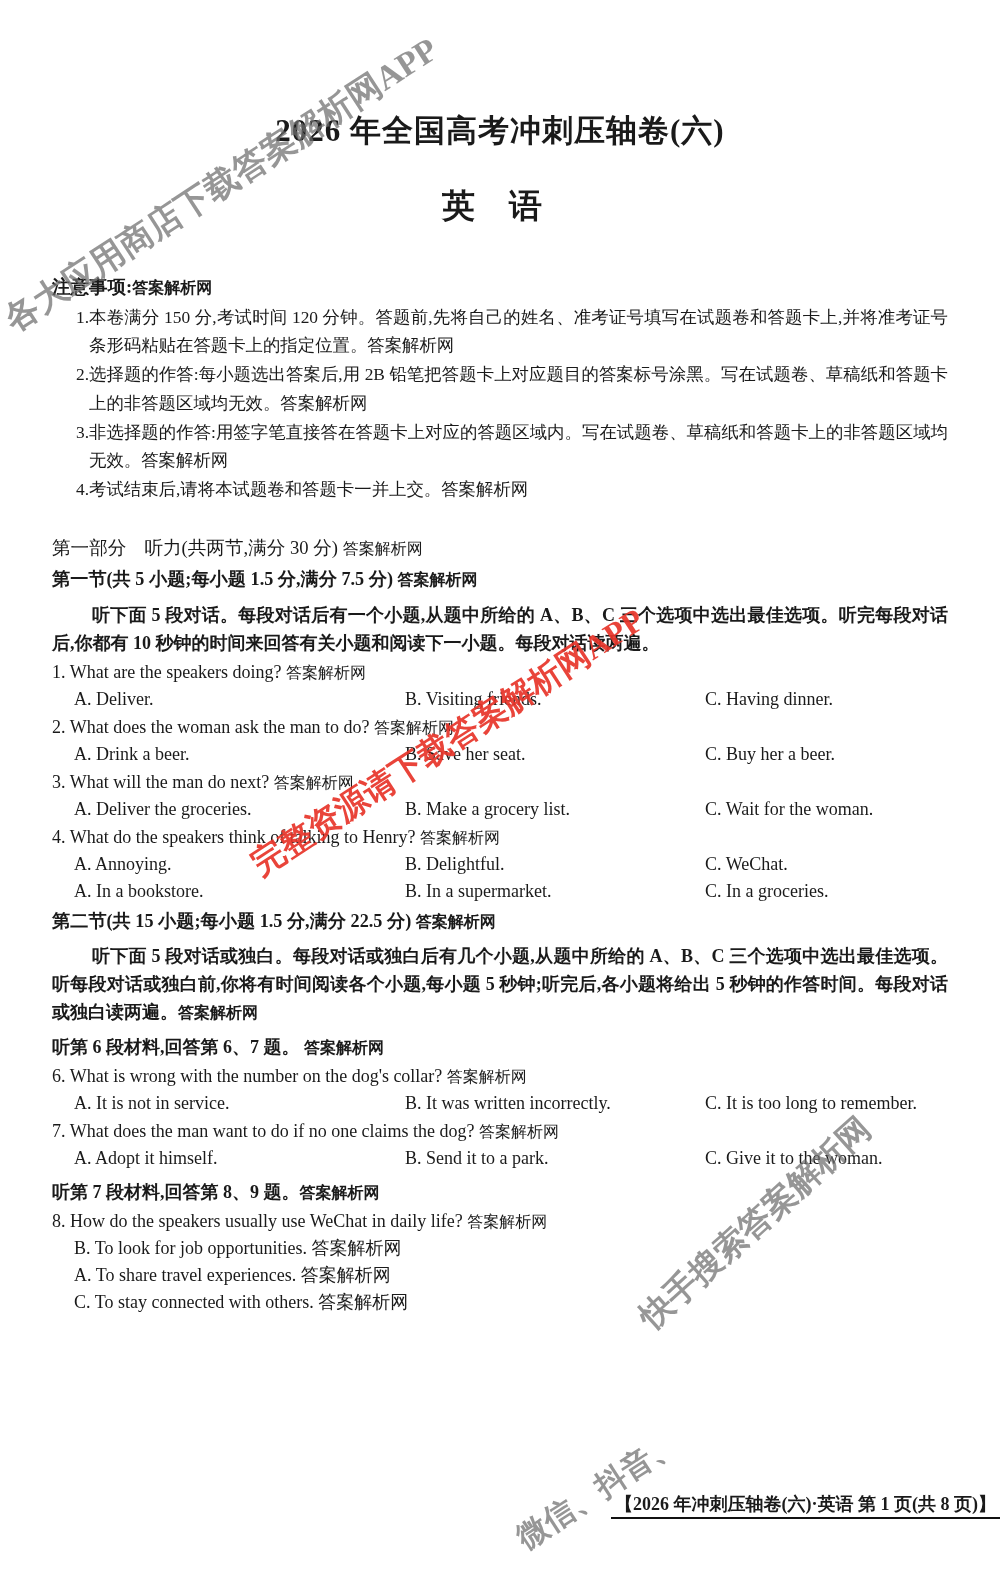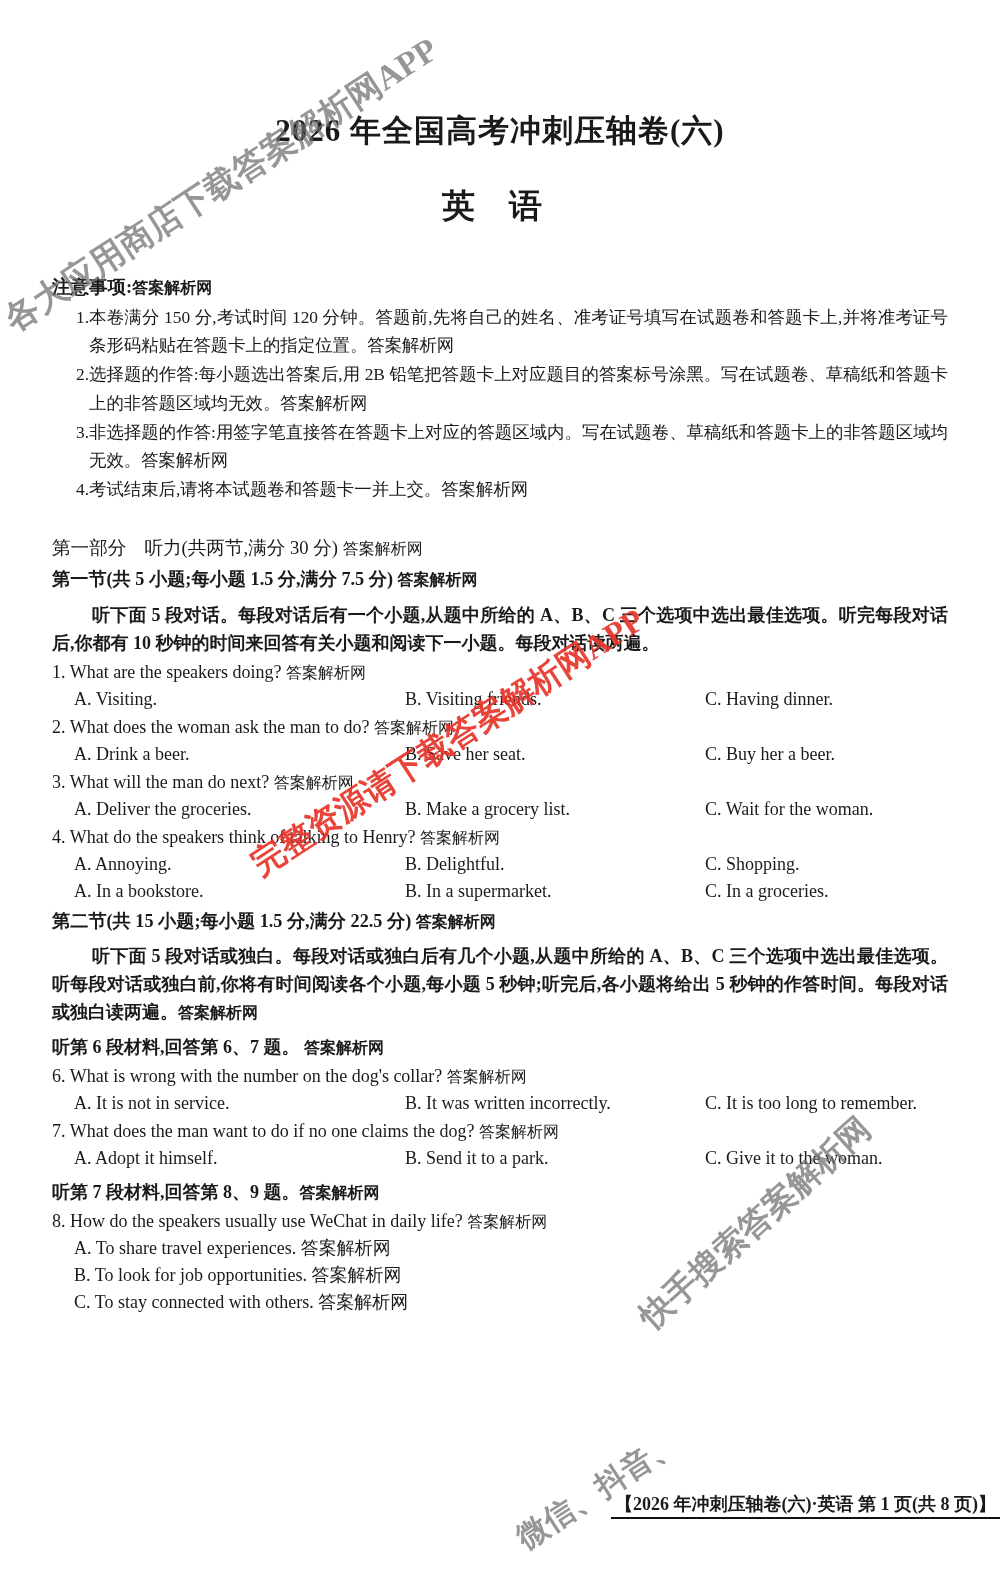--- a/index.html
+++ b/index.html
@@ -205,21 +205,21 @@
     </div>
 
     <div class="para indent">听下面 5 段对话。每段对话后有一个小题,从题中所给的 A、B、C 三个选项中选出最佳选项。听完每段对话后,你都有 10 秒钟的时间来回答有关小题和阅读下一小题。每段对话读两遍。</div>
 
     <div class="q">
       <span>1.</span>
       <span>What are the speakers doing?</span>
       <span class="ans">答案解析网</span>
     </div>
     <div class="opts">
-      <span class="o1">A. Visiting.</span>
+      <span class="o1">A. Deliver.</span>
       <span class="o2">B. Visiting friends.</span>
       <span class="o3">C. Having dinner.</span>
     </div>
 
     <div class="q">
       <span>2.</span>
       <span>What does the woman ask the man to do?</span>
       <span class="ans">答案解析网</span>
     </div>
     <div class="opts">
@@ -240,21 +240,21 @@
     </div>
 
     <div class="q">
       <span>4.</span>
       <span>What do the speakers think of talking to Henry?</span>
       <span class="ans">答案解析网</span>
     </div>
     <div class="opts">
       <span class="o1">A. Annoying.</span>
       <span class="o2">B. Delightful.</span>
-      <span class="o3">C. Shopping.</span>
+      <span class="o3">C. WeChat.</span>
     </div>
 
     <div class="opts">
       <span class="o1">A. In a bookstore.</span>
       <span class="o2">B. In a supermarket.</span>
       <span class="o3">C. In a groceries.</span>
     </div>
 
     <div class="sub-head">
       <span>第二节</span><span class="sp"></span><span>(共 15 小题;每小题 1.5 分,满分 22.5 分)</span>
@@ -295,22 +295,22 @@
     <div class="para">
       <span>听第 7 段材料,回答第 8、9 题。</span><span class="ans">答案解析网</span>
     </div>
 
     <div class="q">
       <span>8.</span>
       <span>How do the speakers usually use WeChat in daily life?</span>
       <span class="ans">答案解析网</span>
     </div>
     <div class="opts-stack">
+      <div>B. To look for job opportunities. 答案解析网</div>
       <div>A. To share travel experiences. 答案解析网</div>
-      <div>B. To look for job opportunities. 答案解析网</div>
       <div>C. To stay connected with others. 答案解析网</div>
     </div>
 
   </div>
 
   <div class="footer">
     <span class="footer-inner">【2026 年冲刺压轴卷(六)·英语  第 1 页(共 8 页)】</span>
   </div>
 
   <div class="wm wm-gray wm1">各大应用商店下载答案解析网APP</div>

